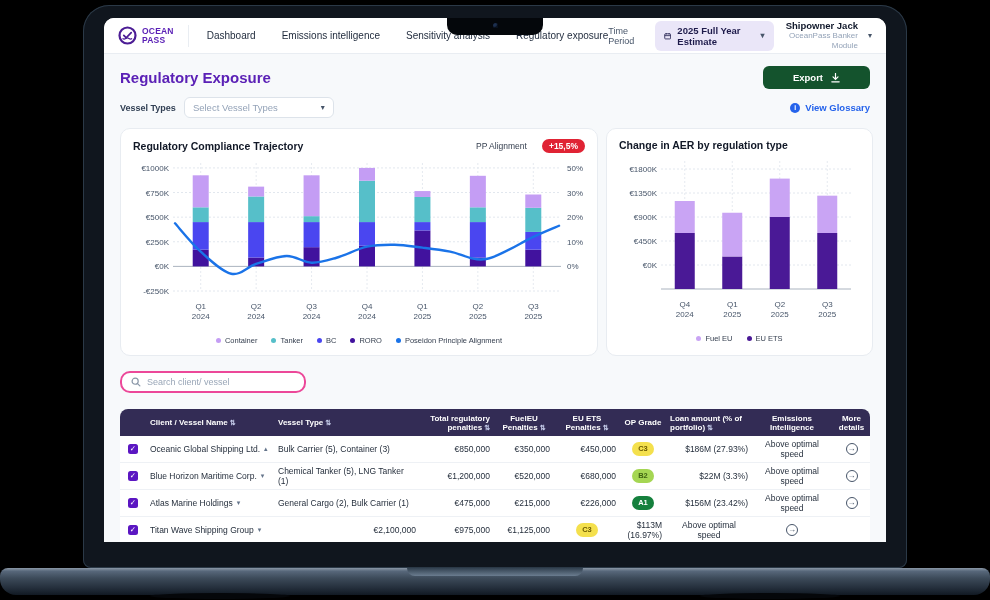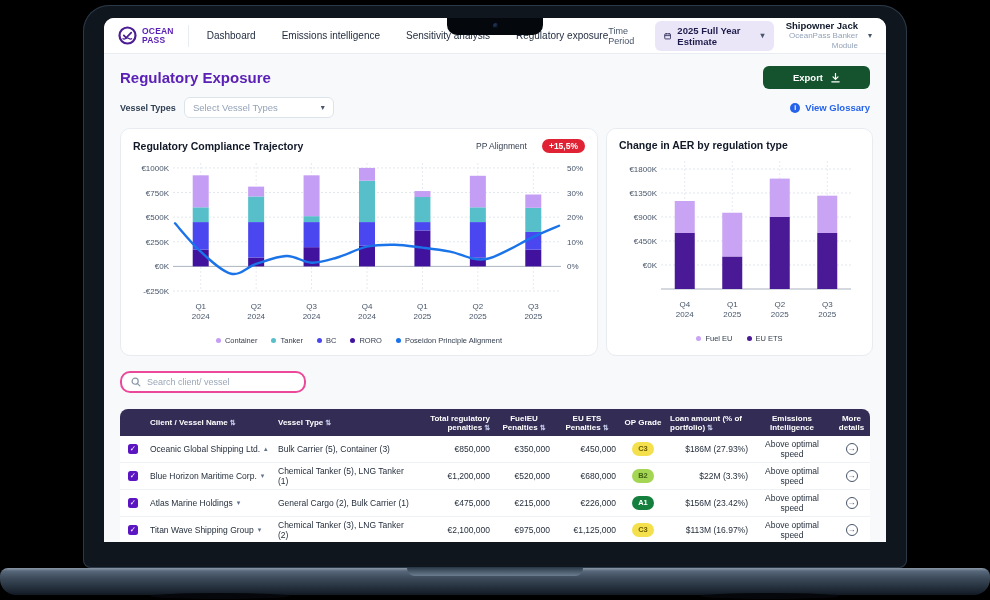--- a/index.html
+++ b/index.html
@@ -384,21 +384,20 @@
               </div>
             </div>
             <div class="t-row">
               <div class="cell al-c">
                 <div class="checkbox">✓</div>
               </div>
               <div class="cell name-cell">
                 <span>Titan Wave Shipping Group</span>
                 <span class="row-caret">▾</span>
               </div>
-              <div class="cell">Chemical Tanker (3), LNG Tanker (2)</div>
               <div class="cell al-r">€2,100,000</div>
               <div class="cell al-r">€975,000</div>
               <div class="cell al-r">€1,125,000</div>
               <div class="cell al-c"><span class="grade" style="background: rgb(244, 224, 77); color: rgb(107, 90, 0);">C3</span></div>
               <div class="cell al-r">$113M (16.97%)</div>
               <div class="cell al-c">Above optimal speed</div>
               <div class="cell al-c">
                 <div class="more">→</div>
               </div>
             </div>

